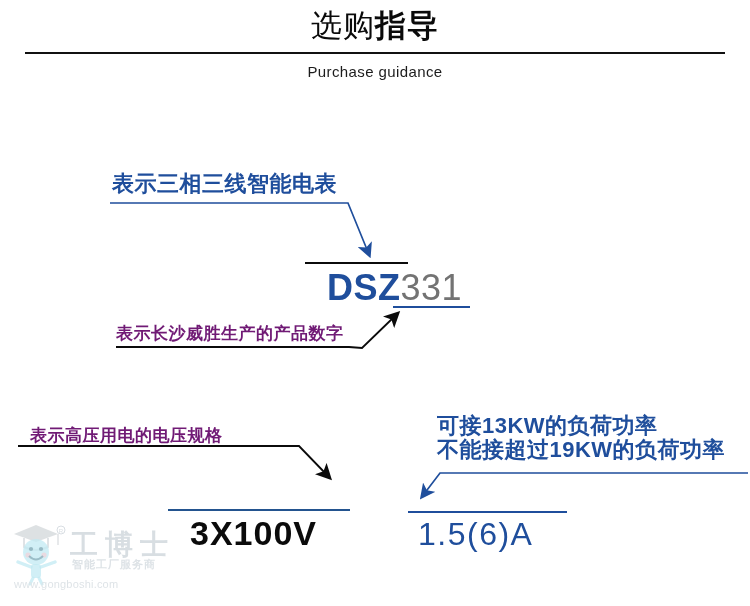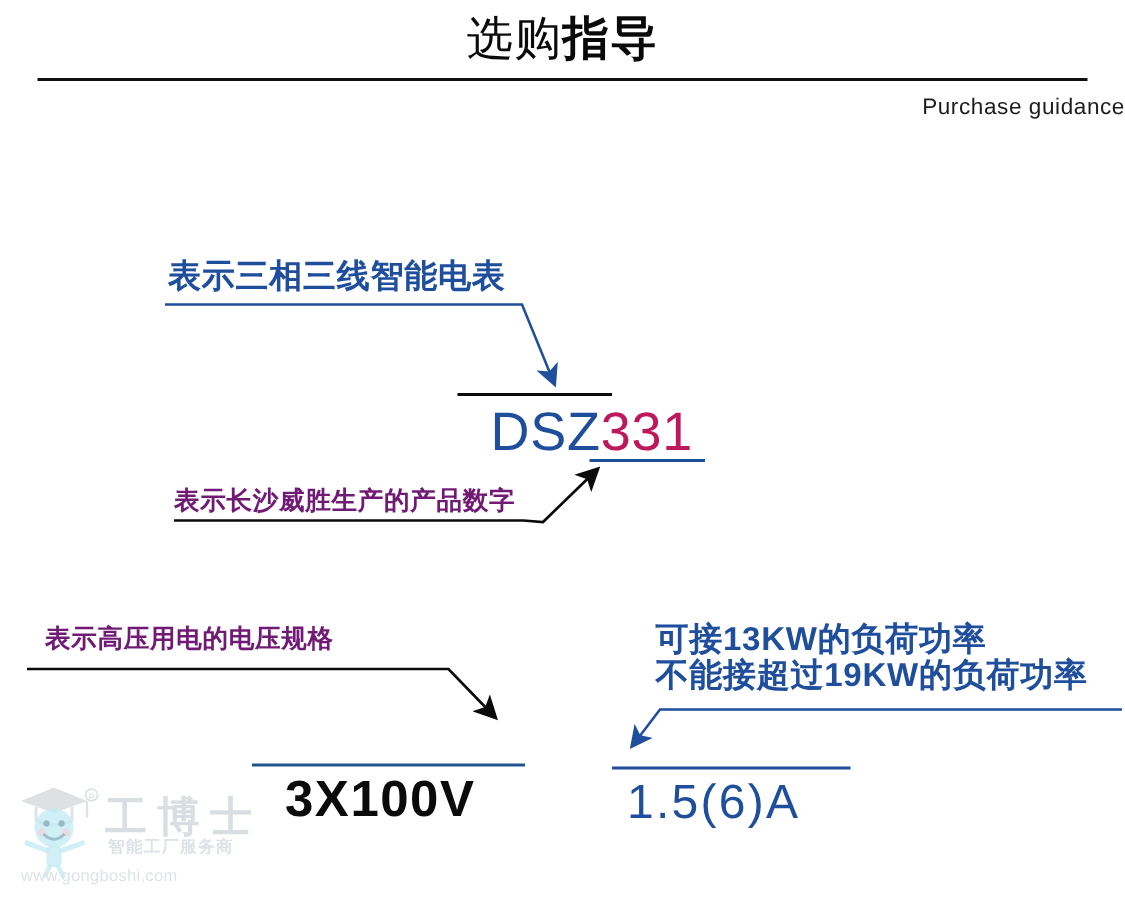--- a/index.html
+++ b/index.html
@@ -41,21 +41,21 @@
     width: 700px;
     height: 0;
     border-top: 2px solid #111111;
   }
 
   .subtitle {
     position: absolute;
     left: 0;
     top: 60px;
     width: 750px;
-    text-align: right;
+    text-align: center;
     font-size: 15px;
     line-height: 24px;
     color: #1c1c1c;
     font-weight: 400;
     letter-spacing: 0.4px;
     white-space: nowrap;
   }
 
   
   .abs { position: absolute; white-space: nowrap; }
@@ -71,36 +71,36 @@
     color: #701a75;
     font-weight: 700;
     font-size: 17px;
     line-height: 24px;
     letter-spacing: 0.5px;
   }
 
   
   #note-three-phase { left: 112px; top: 172px; }
   #note-changsha    { left: 116px; top: 322px; }
-  #note-voltage     { left: 30px;  top: 414px; }
+  #note-voltage     { left: 30px;  top: 424px; }
   #note-load        { left: 437px; top: 414px; }
   #note-load .line2 { display: block; }
 
   
   .model {
     position: absolute;
     font-size: 36px;
     line-height: 44px;
     letter-spacing: 0.5px;
     white-space: nowrap;
     font-weight: 500;
   }
   #model-dsz331 { left: 327px; top: 266px; }
-  #model-dsz331 .seg-blue  { color: #1f4e9c; font-weight: 400; }
-  #model-dsz331 .seg-black { color: #be185d; font-weight: 500; }
+  #model-dsz331 .seg-blue  { color: #1f4e9c; font-weight: 700; }
+  #model-dsz331 .seg-black { color: #737373; font-weight: 500; }
 
   #value-voltage {
     left: 190px; top: 514px;
     color: #0b0b0b;
     font-weight: 700;
     font-size: 34px;
     line-height: 38px;
     letter-spacing: 1px;
   }
   #value-current {

